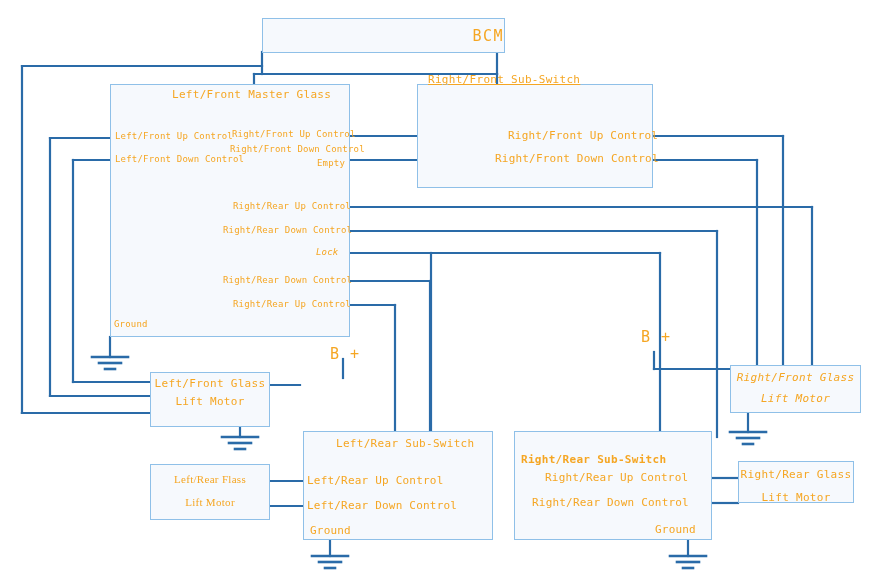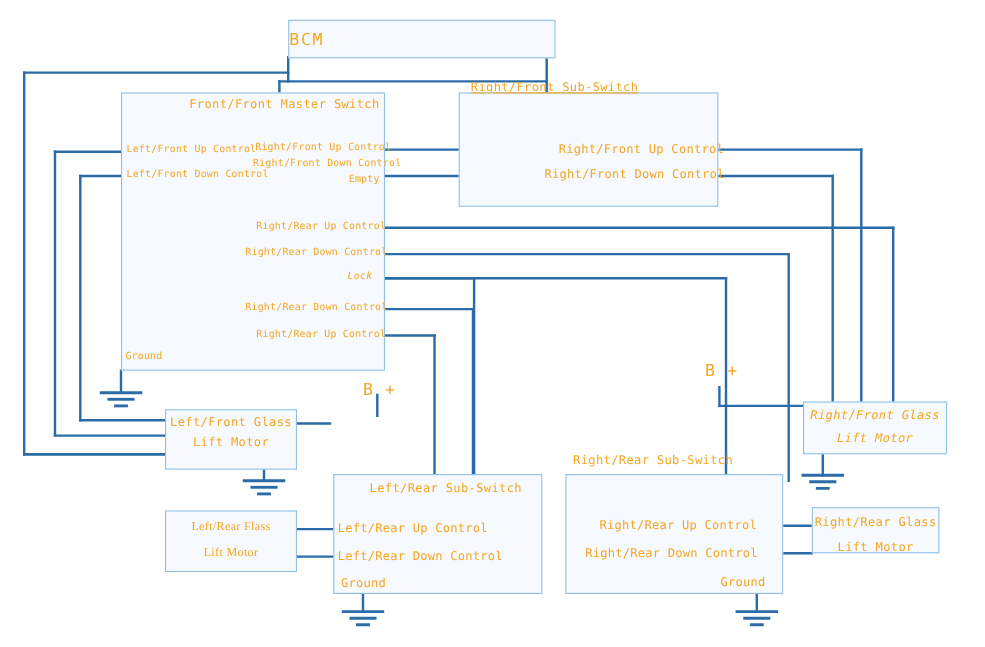--- a/index.html
+++ b/index.html
@@ -59,21 +59,21 @@
     width: 100%;
     text-align: center;
     color: #f5a623;
     font-size: 11px;
     letter-spacing: 0.3px;
     white-space: nowrap;
   }
   #bcm-box {
     display: flex;
     align-items: center;
-    justify-content: flex-start;
+    justify-content: flex-end;
   }
   #bcm-label {
     color: #f5a623;
     font-size: 15px;
     letter-spacing: 1.5px;
   }
 </style>
 </head>
 <body>
 
@@ -170,21 +170,21 @@
       <path d="M22,413 L150,413"></path>
 
     </g>
   </svg>
 
   <div class="blk" id="bcm-box" style="left:262px; top:18px; width:243px; height:35px;">
     <span id="bcm-label">BCM</span>
   </div>
 
   <div class="blk" style="left:110px; top:84px; width:240px; height:253px;"></div>
-  <div class="blk-title" style="left:172px; top:88px;">Front/Front Master Switch</div>
+  <div class="blk-title" style="left:172px; top:88px;">Left/Front Master Glass</div>
 
   <div class="pinlbl" style="left:115px; top:131px;">Left/Front Up Control</div>
   <div class="pinlbl" style="left:115px; top:154px;">Left/Front Down Control</div>
   <div class="pinlbl" style="left:114px; top:319px;">Ground</div>
 
   <div class="pinlbl" style="left:232px; top:129px;">Right/Front Up Control</div>
   <div class="pinlbl" style="left:230px; top:144px;">Right/Front Down Control</div>
   <div class="pinlbl" style="left:317px; top:158px;">Empty</div>
   <div class="pinlbl" style="left:233px; top:201px;">Right/Rear Up Control</div>
   <div class="pinlbl" style="left:223px; top:225px;">Right/Rear Down Control</div>
@@ -207,21 +207,21 @@
     <div class="motor-line" style="top:31px;">Lift Motor</div>
   </div>
 
   <div class="blk" style="left:303px; top:431px; width:190px; height:109px;"></div>
   <div class="blk-title" style="left:336px; top:437px;">Left/Rear Sub-Switch</div>
   <div class="pinlbl" style="left:307px; top:474px; font-size:11px;">Left/Rear Up Control</div>
   <div class="pinlbl" style="left:307px; top:499px; font-size:11px;">Left/Rear Down Control</div>
   <div class="pinlbl" style="left:310px; top:524px; font-size:11px;">Ground</div>
 
   <div class="blk" style="left:514px; top:431px; width:198px; height:109px;"></div>
-  <div class="blk-title" style="left:521px; top:412px;">Right/Rear Sub-Switch</div>
+  <div class="blk-title" style="left:521px; top:453px;font-weight:bold;">Right/Rear Sub-Switch</div>
   <div class="pinlbl" style="left:545px; top:471px; font-size:11px;">Right/Rear Up Control</div>
   <div class="pinlbl" style="left:532px; top:496px; font-size:11px;">Right/Rear Down Control</div>
   <div class="pinlbl" style="left:655px; top:523px; font-size:11px;">Ground</div>
 
   <div class="blk" style="left:730px; top:365px; width:131px; height:48px;font-style:italic;">
     <div class="motor-line" style="top:5px;">Right/Front Glass</div>
     <div class="motor-line" style="top:26px;">Lift Motor</div>
   </div>
 
   <div class="blk" style="left:738px; top:461px; width:116px; height:42px;">

